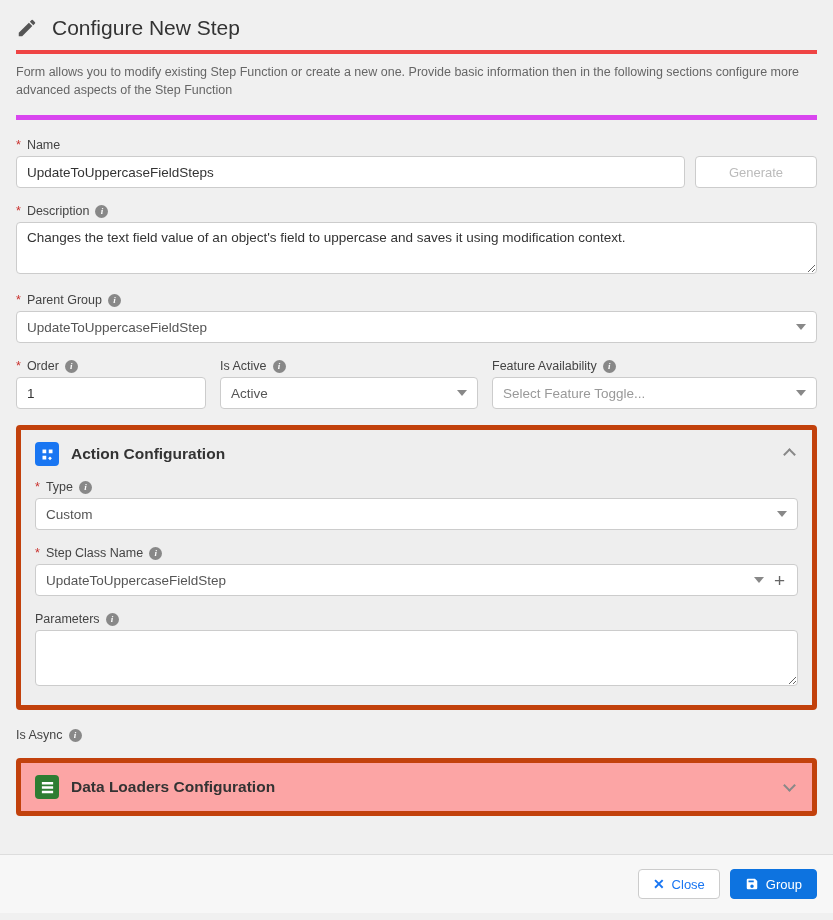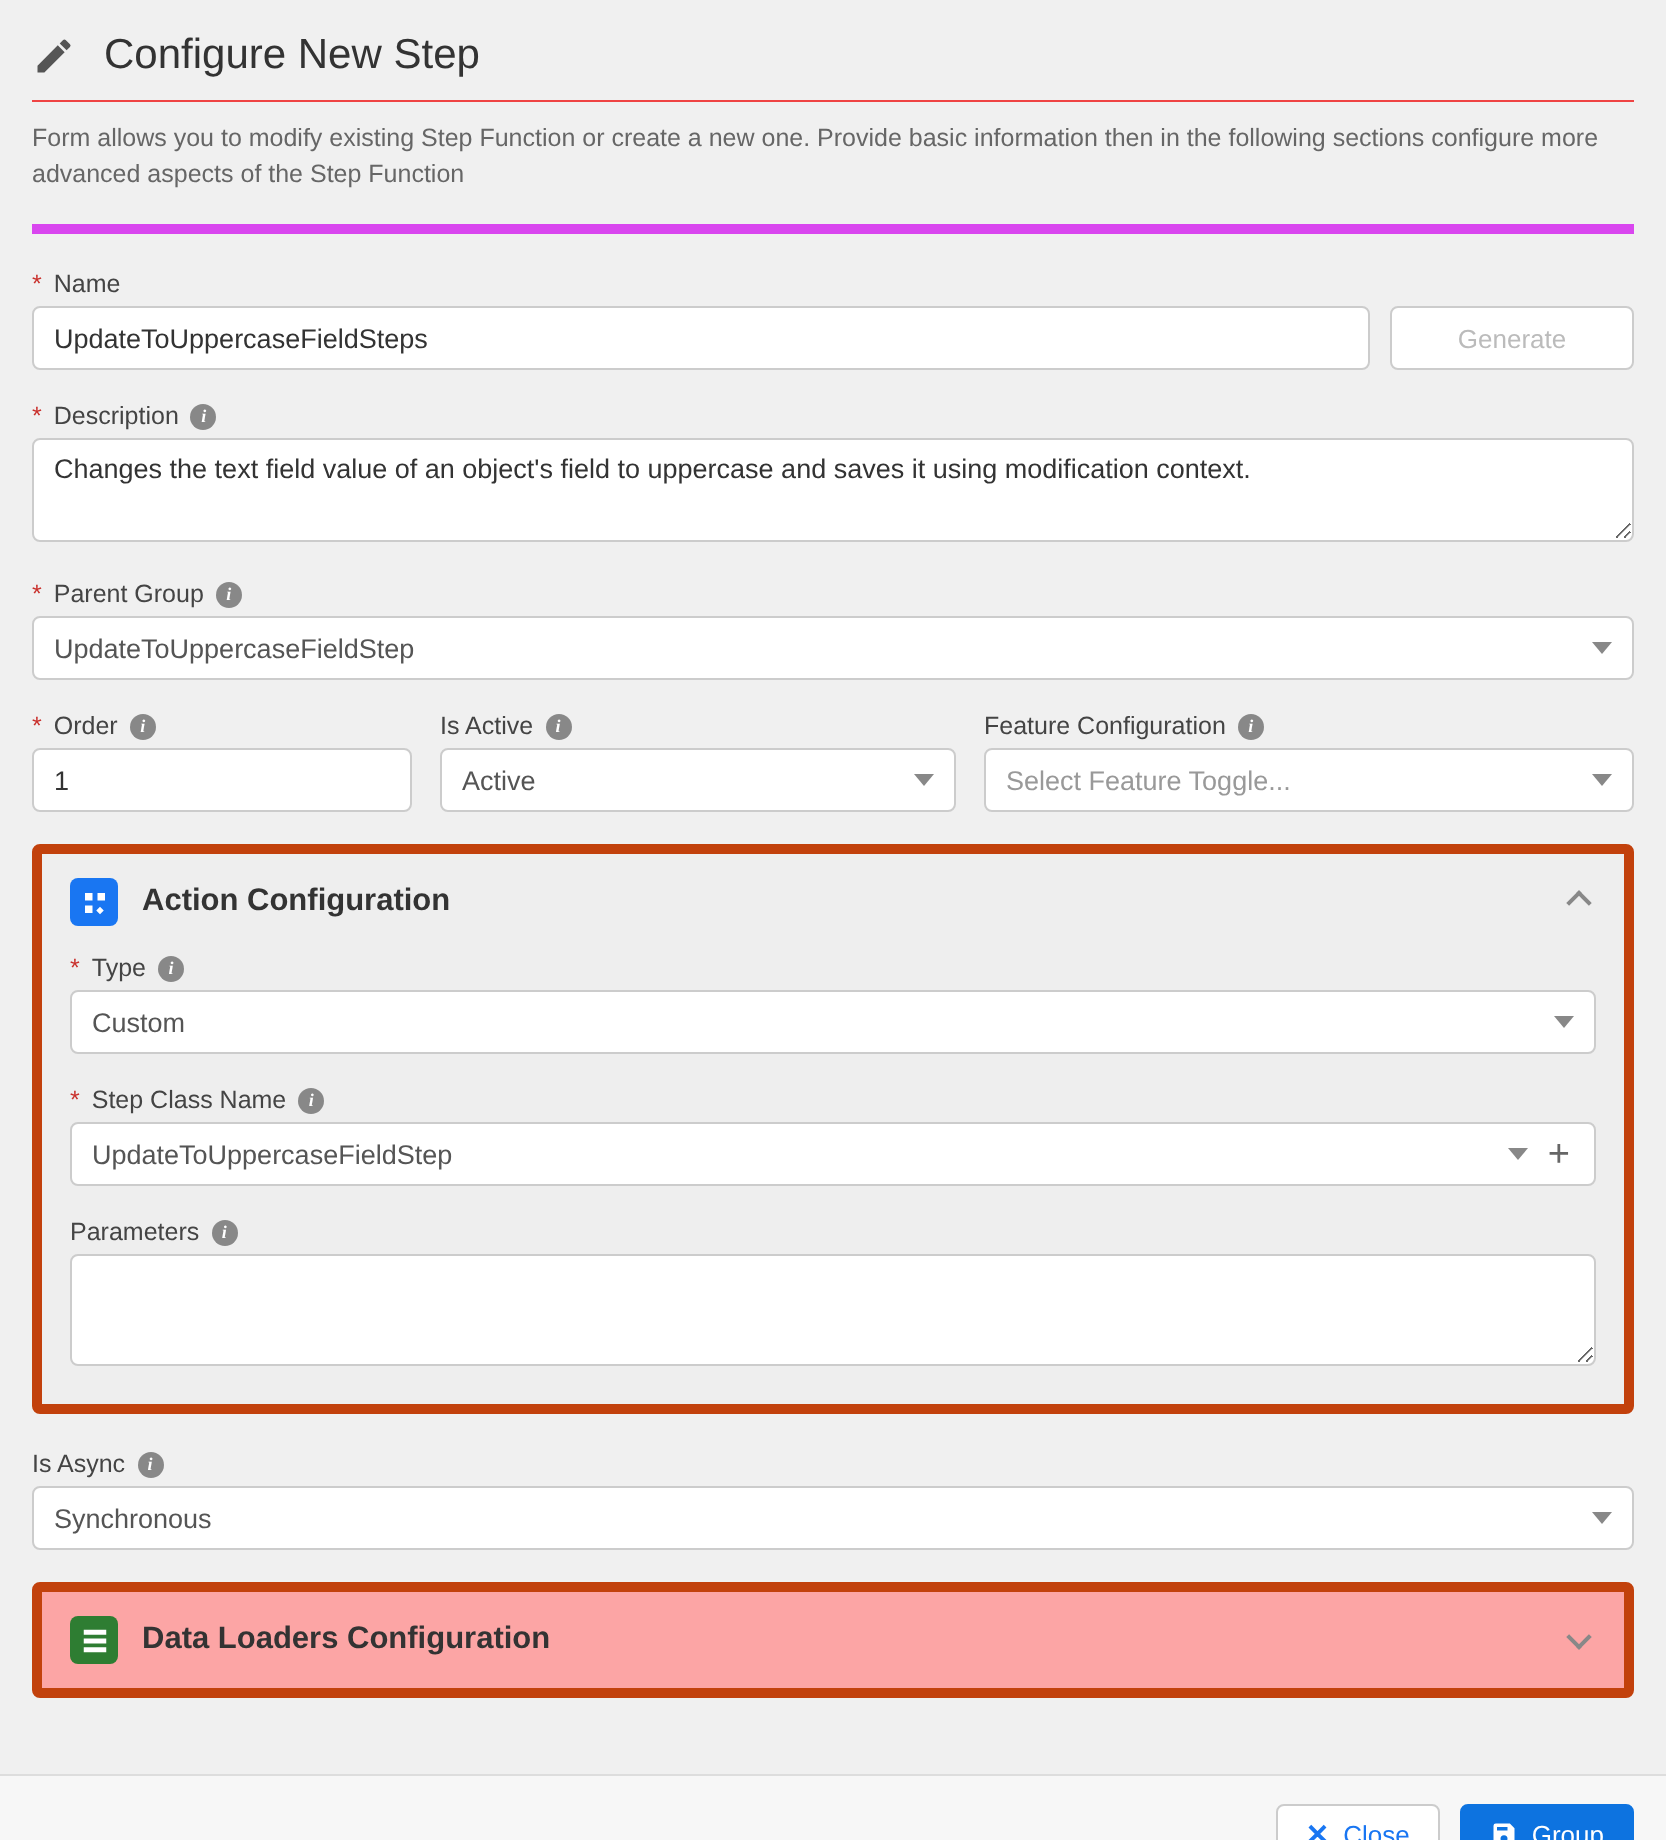--- a/index.html
+++ b/index.html
@@ -11,21 +11,21 @@
     width: 833px;
   }
   .page {
     background: #f0f0f0;
     padding: 16px 16px 0 16px;
   }
   .header {
     display: flex;
     align-items: center;
     gap: 14px;
-    border-bottom: 1px solid #ef4444;
+    border-bottom: 4px solid #ef4444;
     padding-bottom: 10px;
     margin-bottom: 6px;
   }
   .header h1 {
     font-size: 21px;
     font-weight: 400;
     color: #333;
   }
   .pencil-svg { width: 22px; height: 22px; fill: #555; }
   .intro {
@@ -252,21 +252,21 @@
           <span>Is Active</span>
           <span class="info-icon">i</span>
         </div>
         <div class="select-box">
           <span class="sel-text">Active</span>
           <span class="chevron-down-sm"></span>
         </div>
       </div>
       <div class="col">
         <div class="label-row">
-          <span>Feature Configuration</span>
+          <span>Feature Availability</span>
           <span class="info-icon">i</span>
         </div>
         <div class="select-box">
           <span class="sel-text placeholder">Select Feature Toggle...</span>
           <span class="chevron-down-sm"></span>
         </div>
       </div>
     </div>
 
     <div class="panel">
@@ -310,24 +310,20 @@
           </div>
           <textarea class="txtarea" style="height: 56px;"></textarea>
         </div>
       </div>
     </div>
 
     <div class="field-row">
       <div class="label-row">
         <span>Is Async</span>
         <span class="info-icon">i</span>
-      </div>
-      <div class="select-box">
-        <span class="sel-text">Synchronous</span>
-        <span class="chevron-down-sm"></span>
       </div>
     </div>
 
     <div class="panel collapsed">
       <div class="panel-header">
         <div class="panel-icon green">
           <svg viewBox="0 0 24 24">
               <path d="M3 3h18v4H3V3zm0 7h18v4H3v-4zm0 7h18v4H3v-4z"></path>
             </svg>
         </div>

